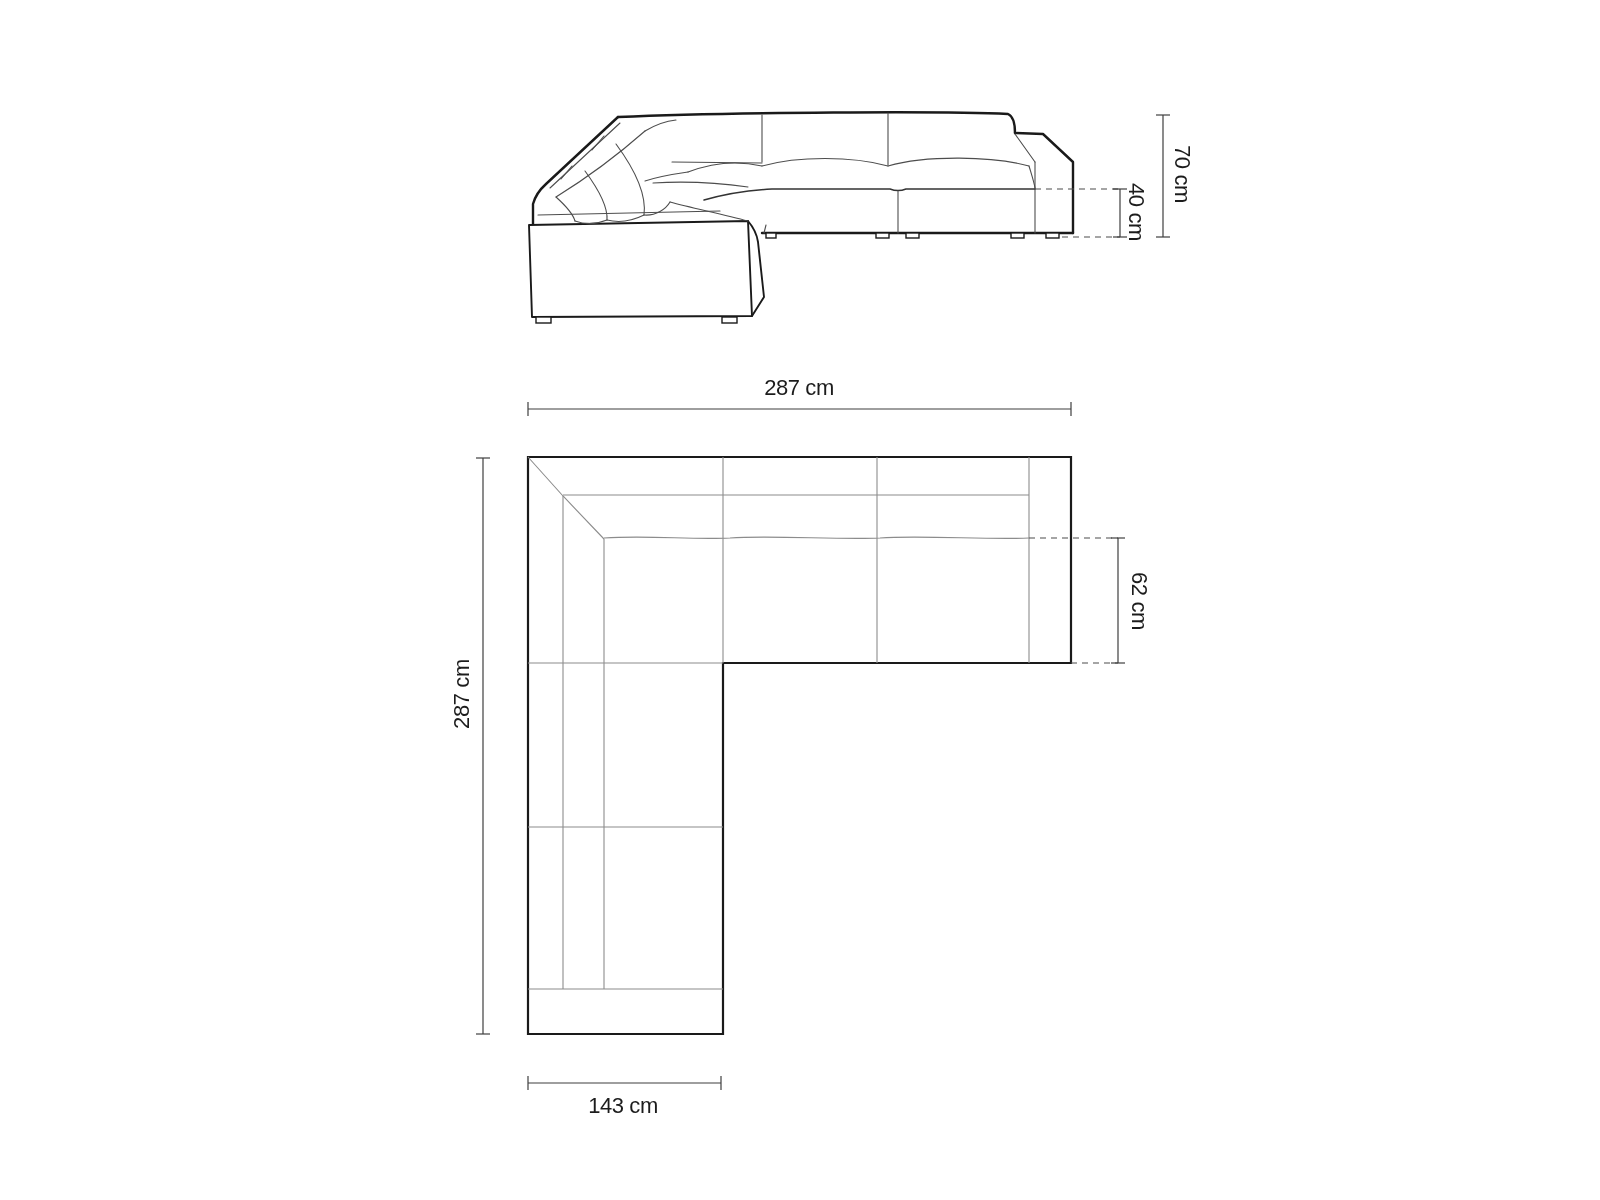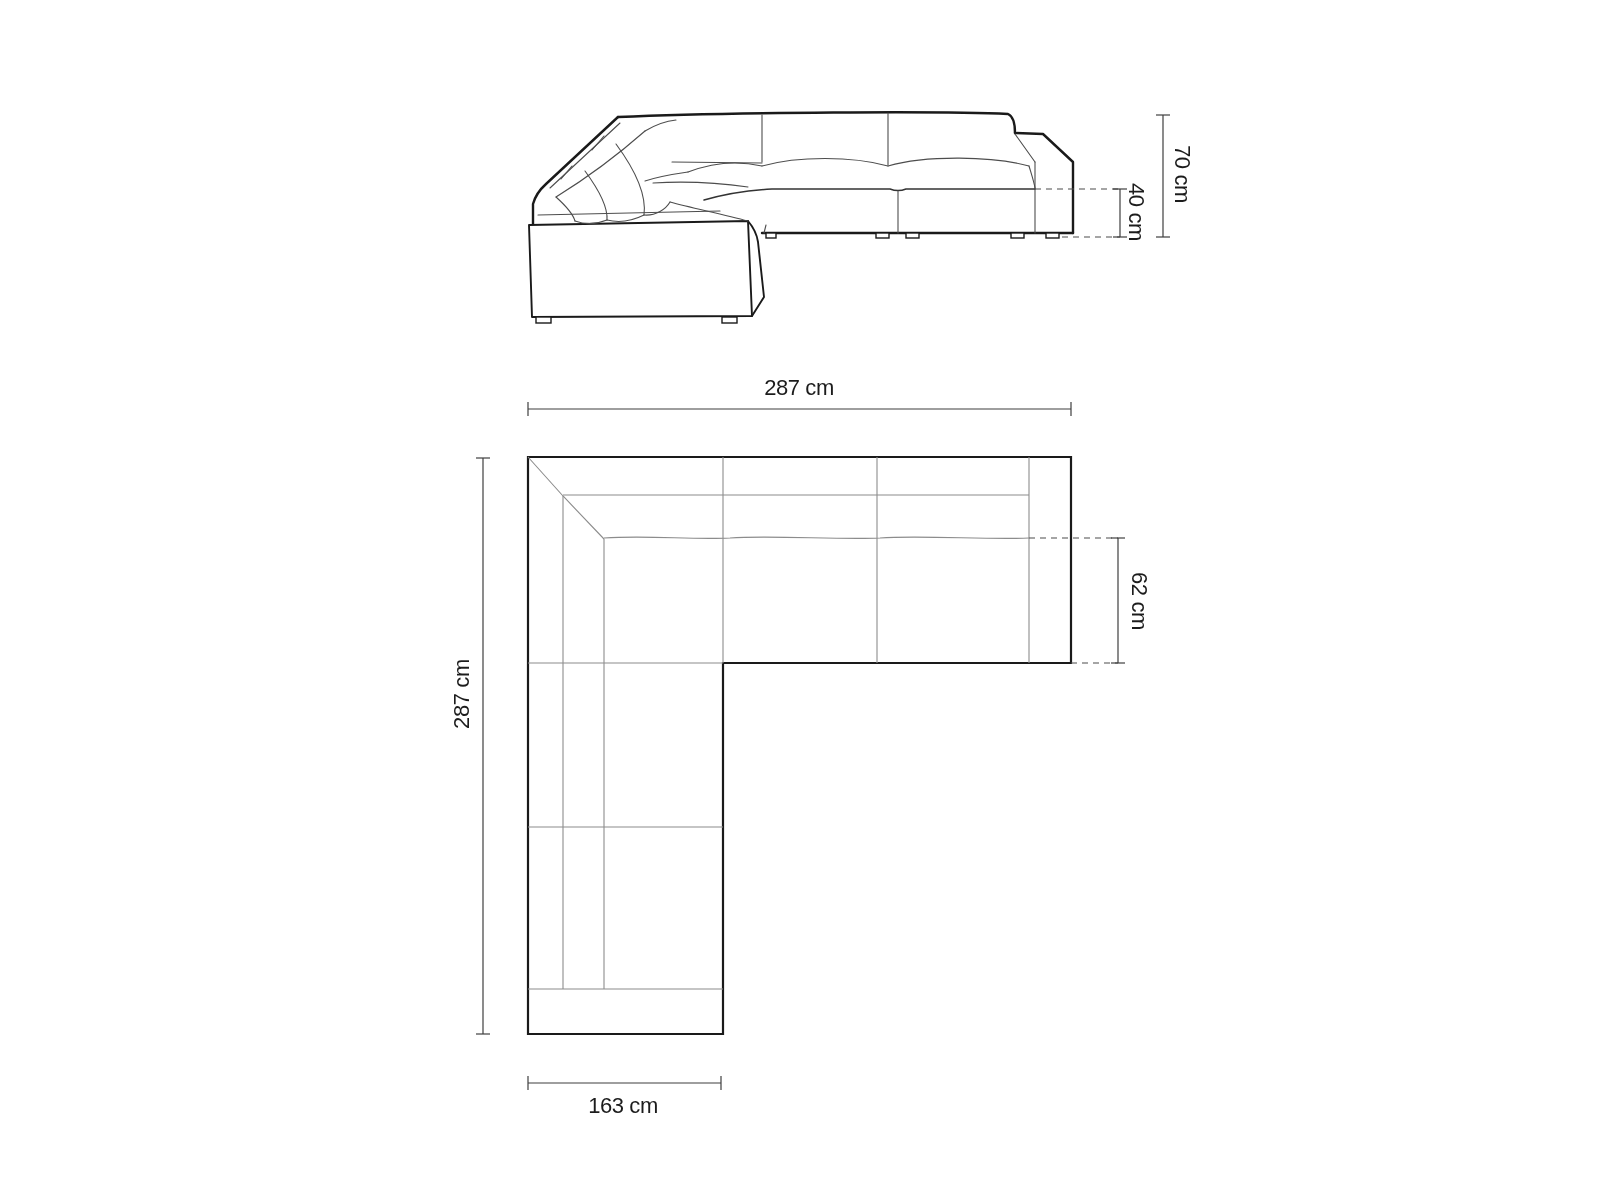--- a/index.html
+++ b/index.html
@@ -149,15 +149,15 @@
   <div class="dim-label rot-cw" style="left:1102px;top:161px;">70 cm</div>
 
   <div class="dim-label rot-cw" style="left:1056px;top:199px;">40 cm</div>
 
   <div class="dim-label" style="left:719px;top:375px;">287 cm</div>
 
   <div class="dim-label rot-ccw" style="left:382px;top:681px;">287 cm</div>
 
   <div class="dim-label rot-cw" style="left:1059px;top:588px;">62 cm</div>
 
-  <div class="dim-label" style="left:543px;top:1093px;">163 cm</div>
+  <div class="dim-label" style="left:543px;top:1093px;">143 cm</div>
 
 </div>
 
 </body></html>

